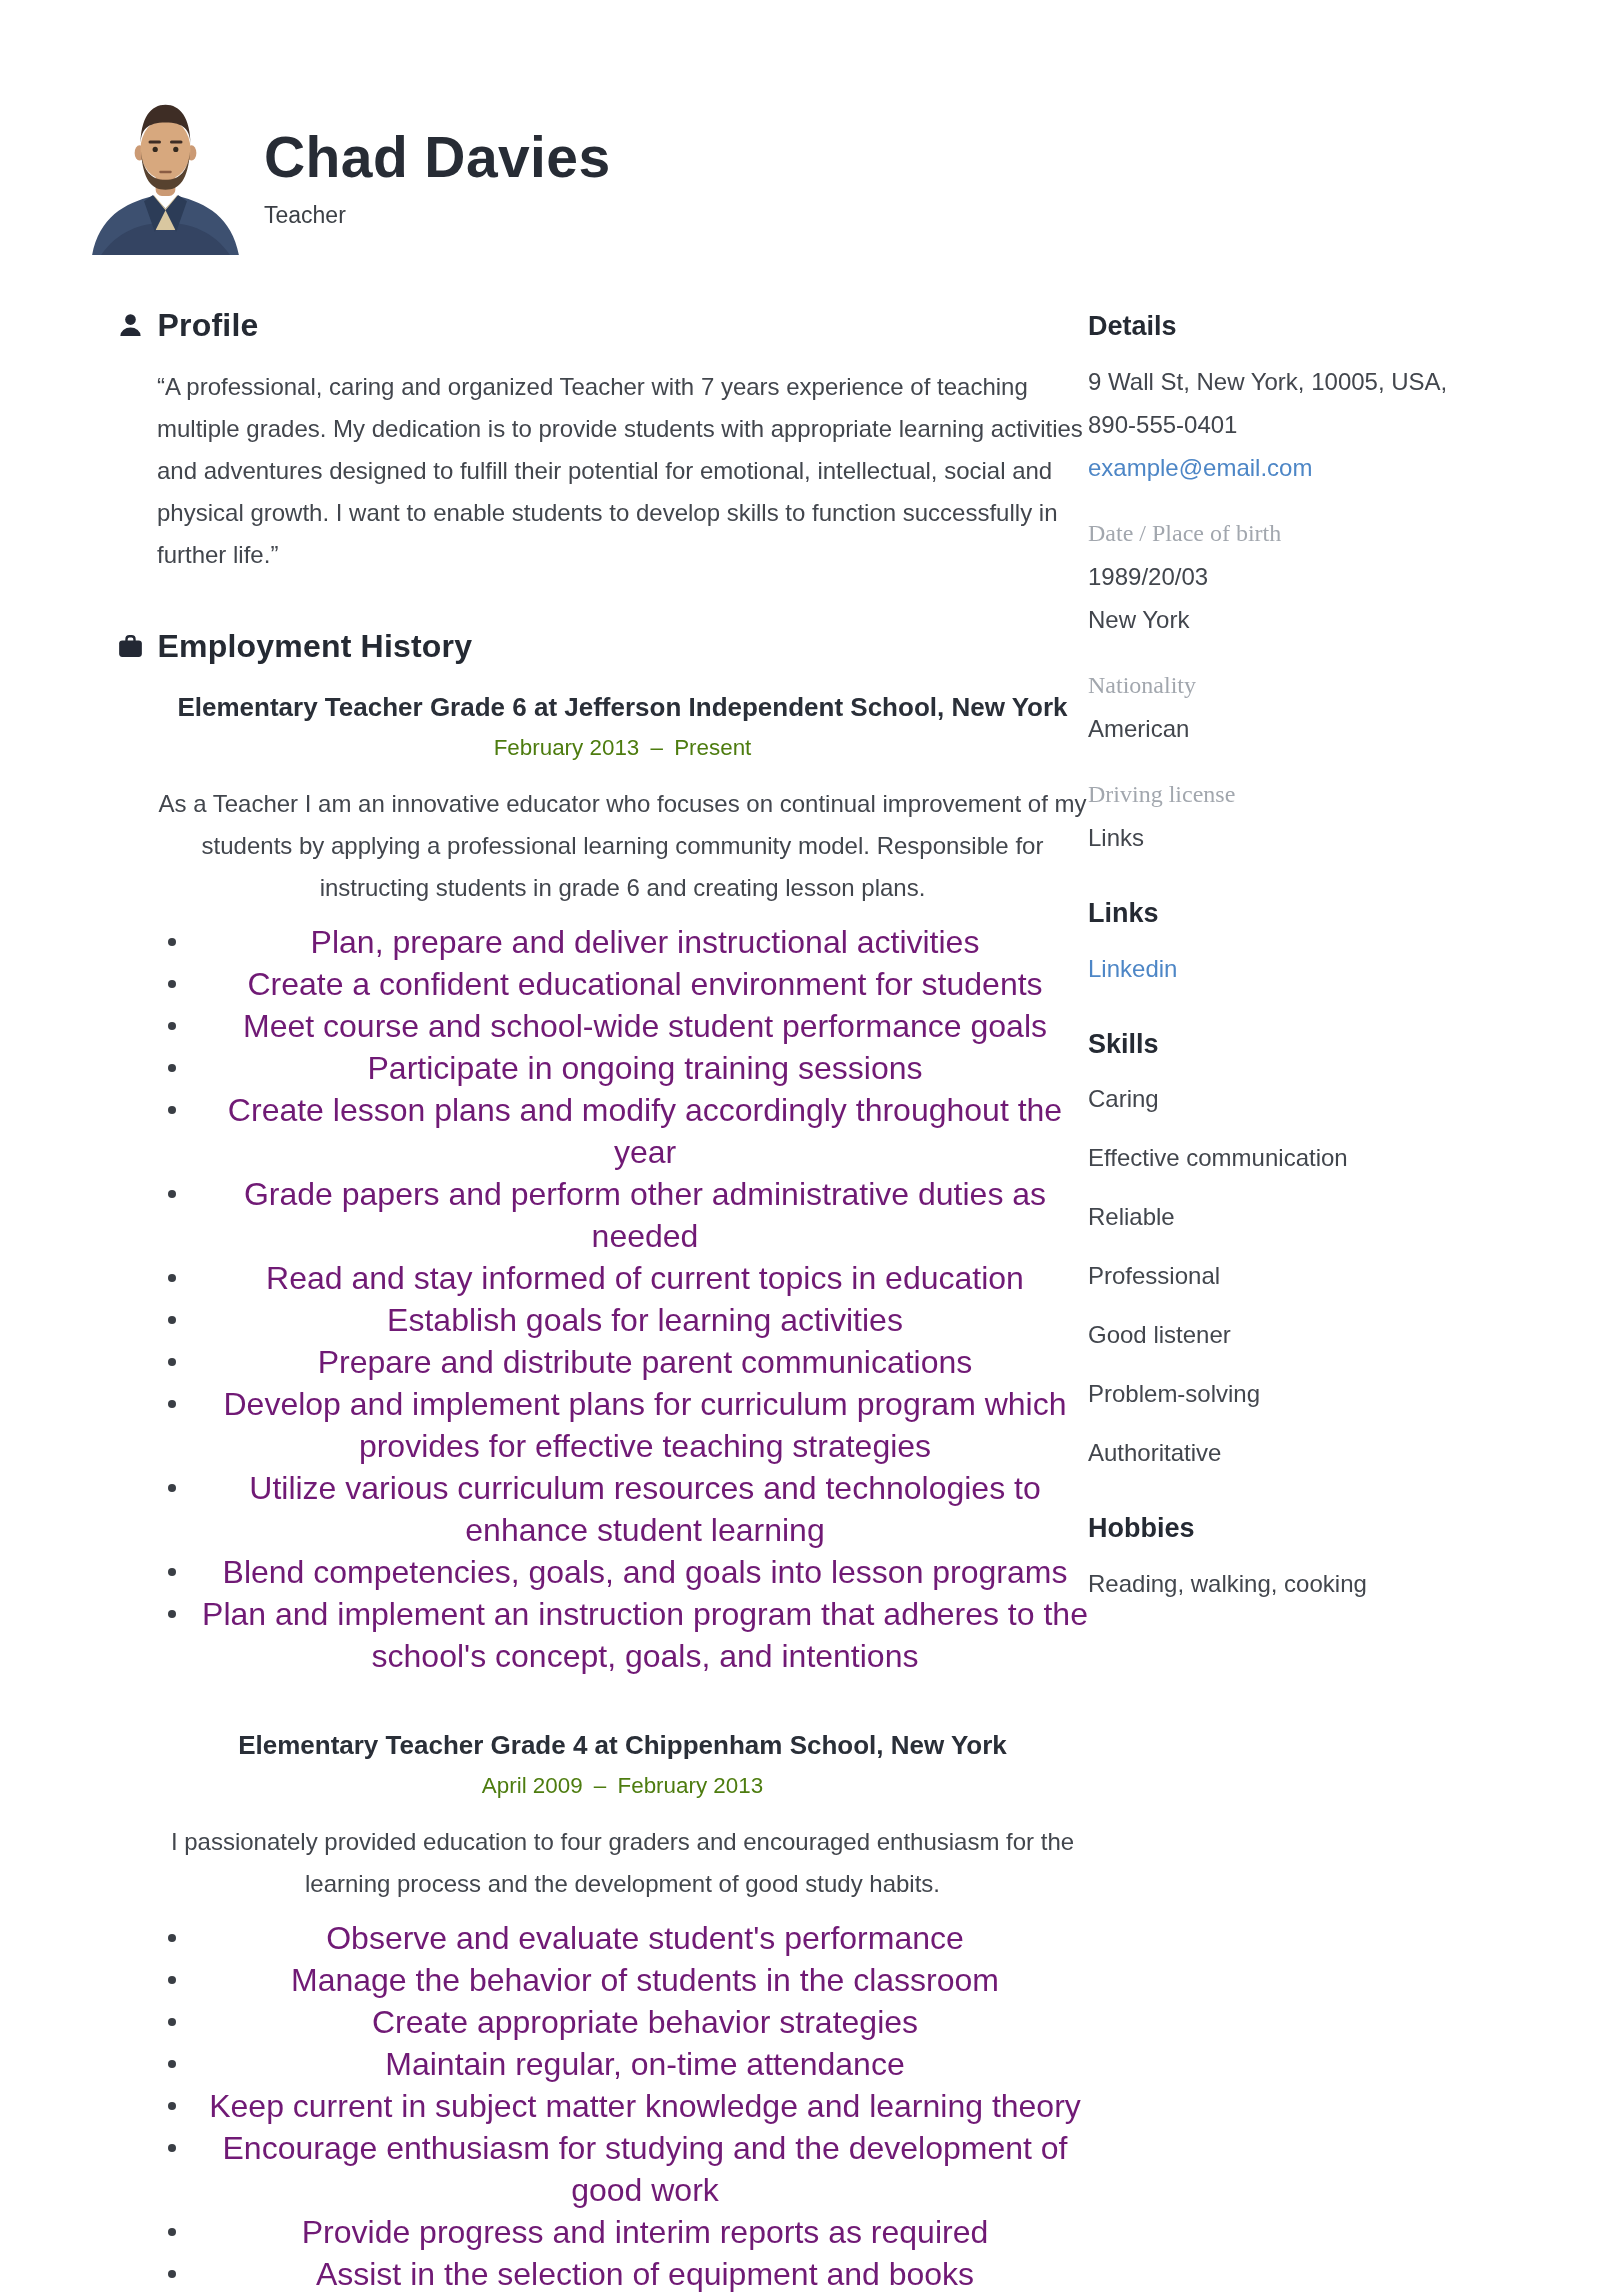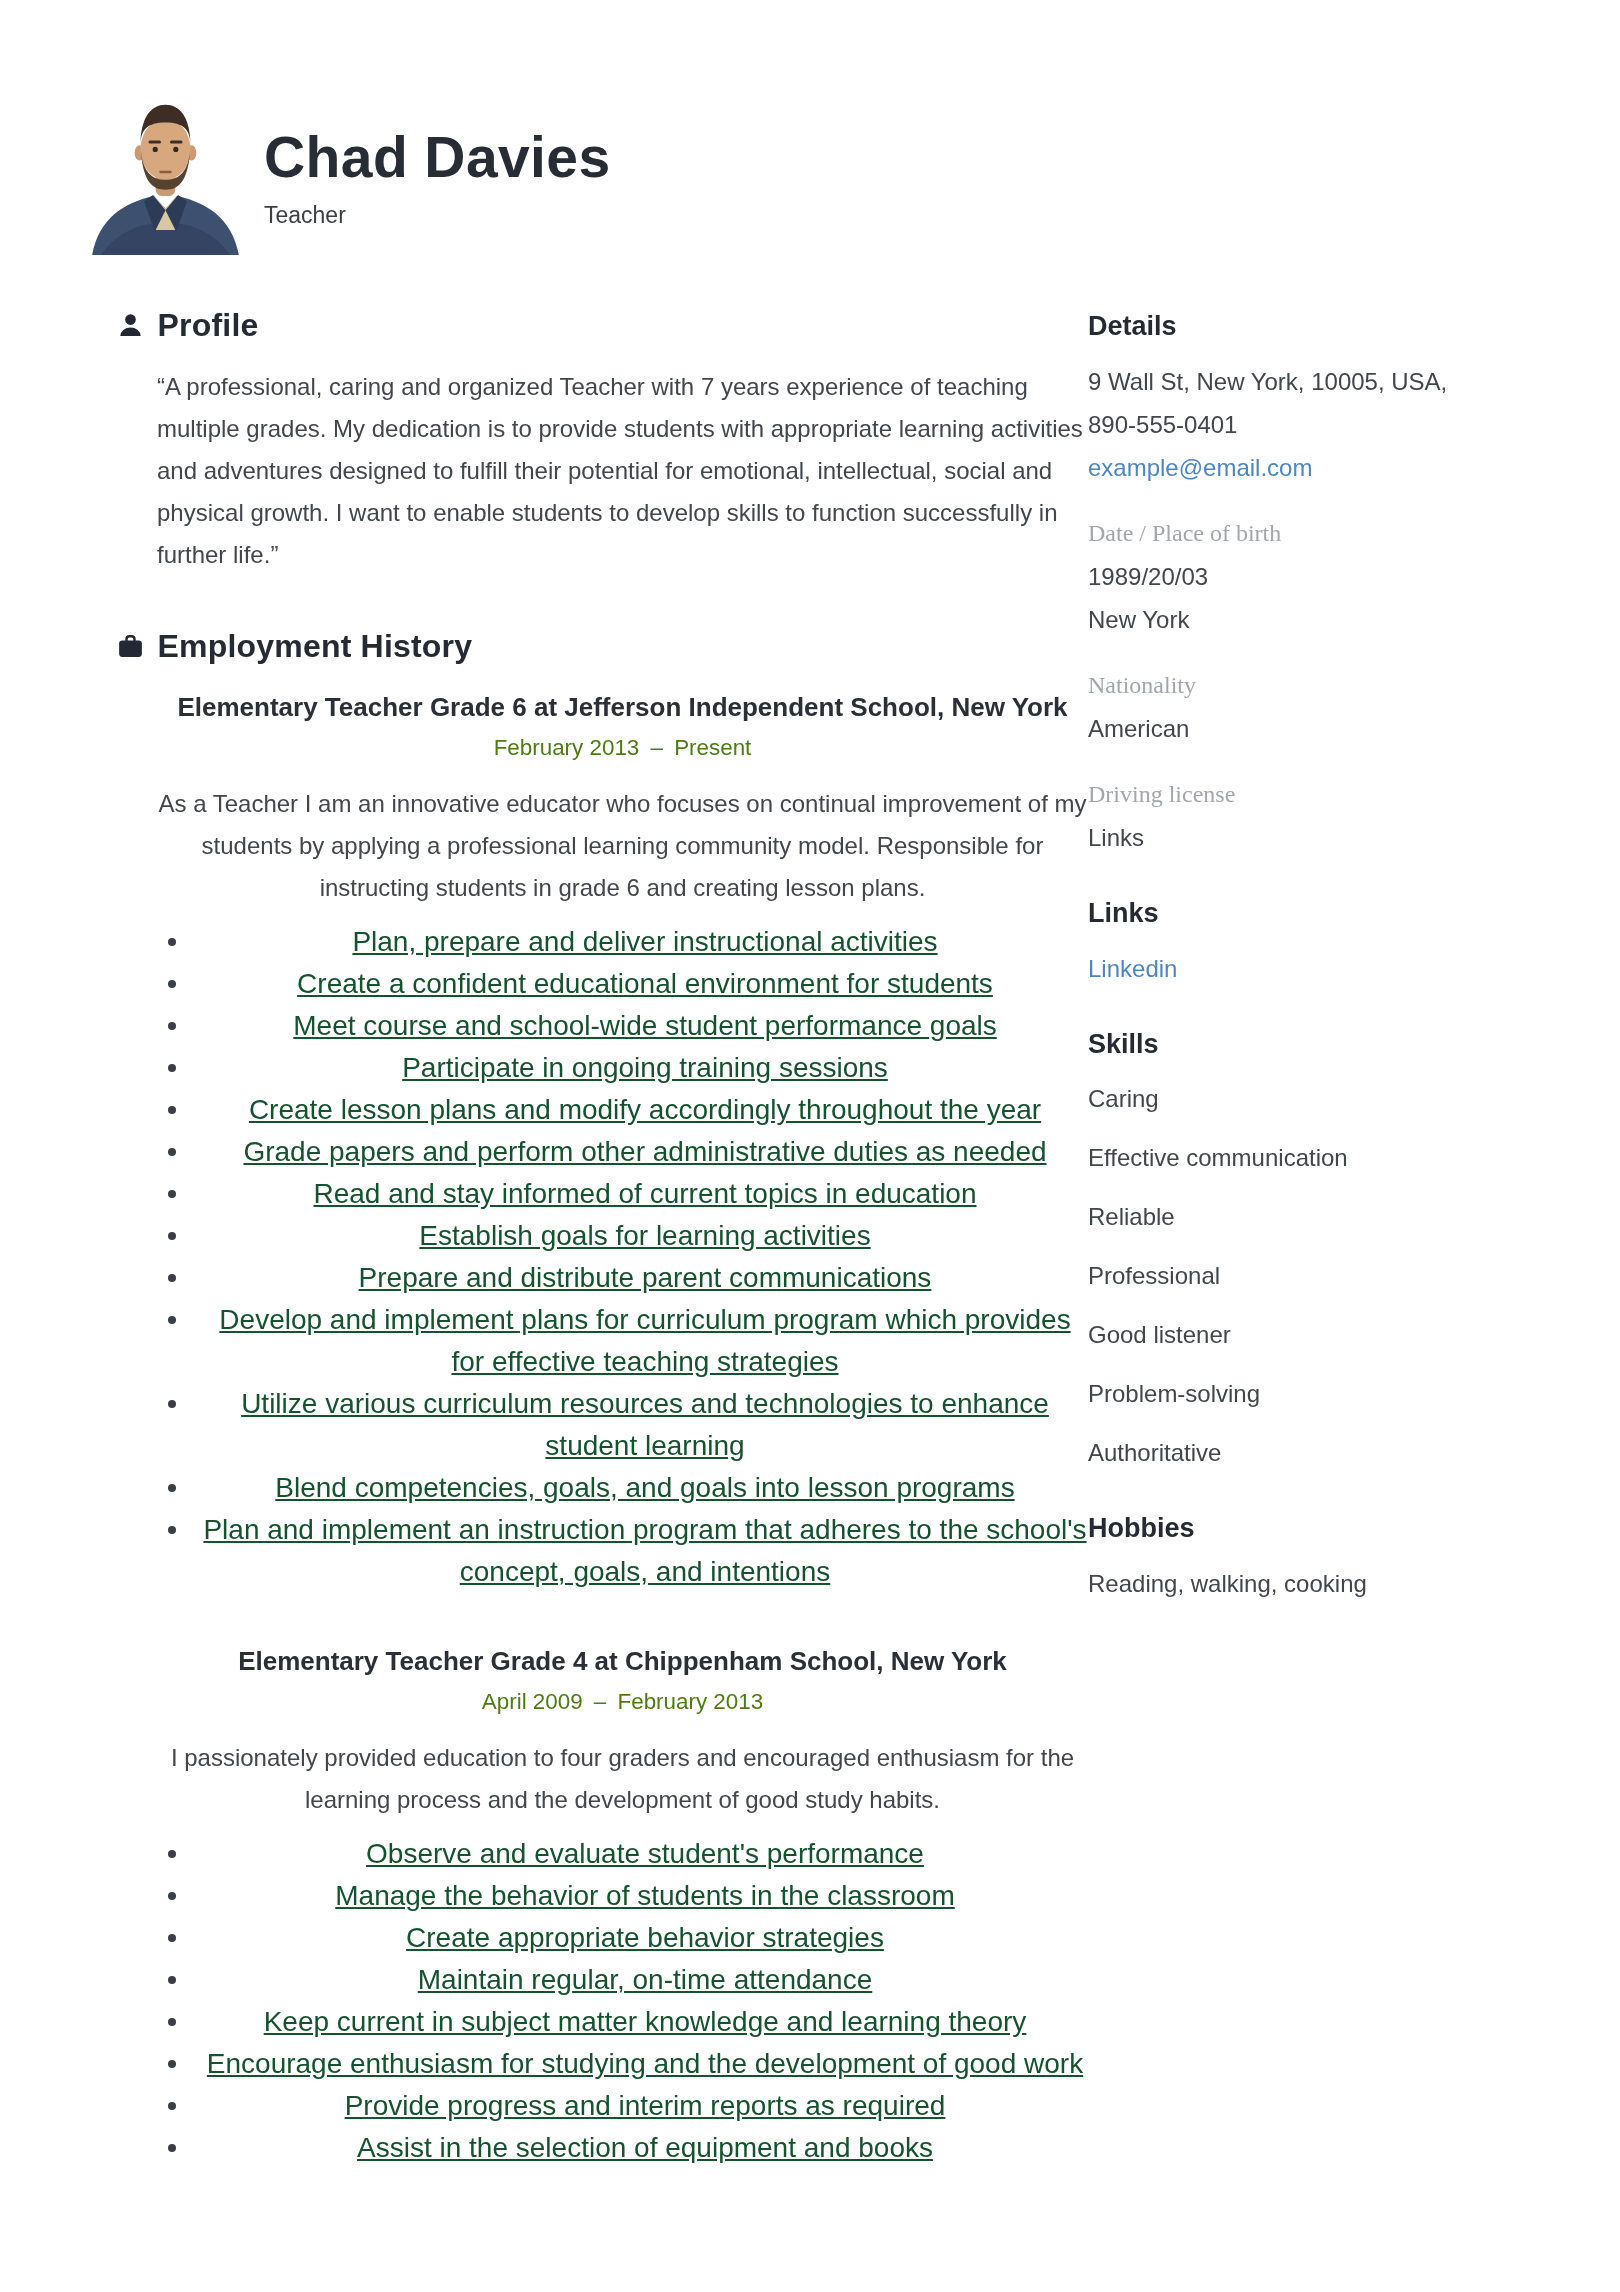--- a/index.html
+++ b/index.html
@@ -69,24 +69,23 @@
   .job-dates {
     margin: 7.2px 0 21.5px 0;
     font-size: 22.4px;
     color: #4d7c0f;
   }
   .job-desc { margin-bottom: 10.7px; }
   ul.bullets { list-style: none; margin-top: 12.5px; }
   ul.bullets li {
     position: relative;
     padding-left: 45px;
-    font-size: 28px;
+    font-size: 32px;
     line-height: 42px;
-    color: #14532d;
-    text-decoration: underline;
+    color: #701a75;
   }
   ul.bullets li::before {
     content: "";
     position: absolute;
     left: 10.7px;
     top: 17px;
     width: 8px;
     height: 8px;
     border-radius: 50%;
     background: #3a3e45;

